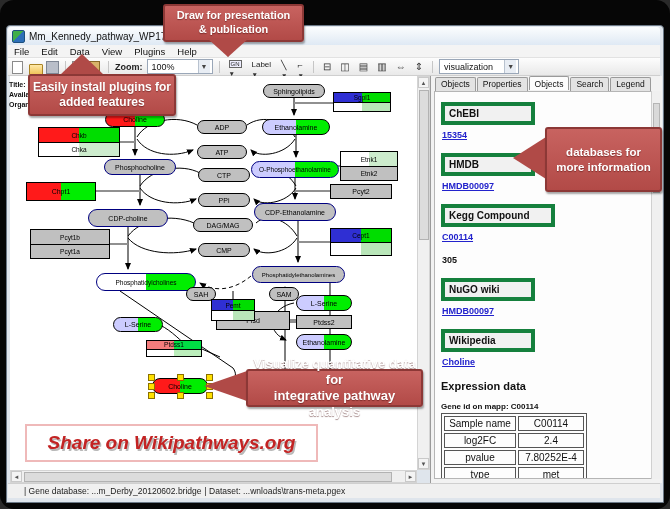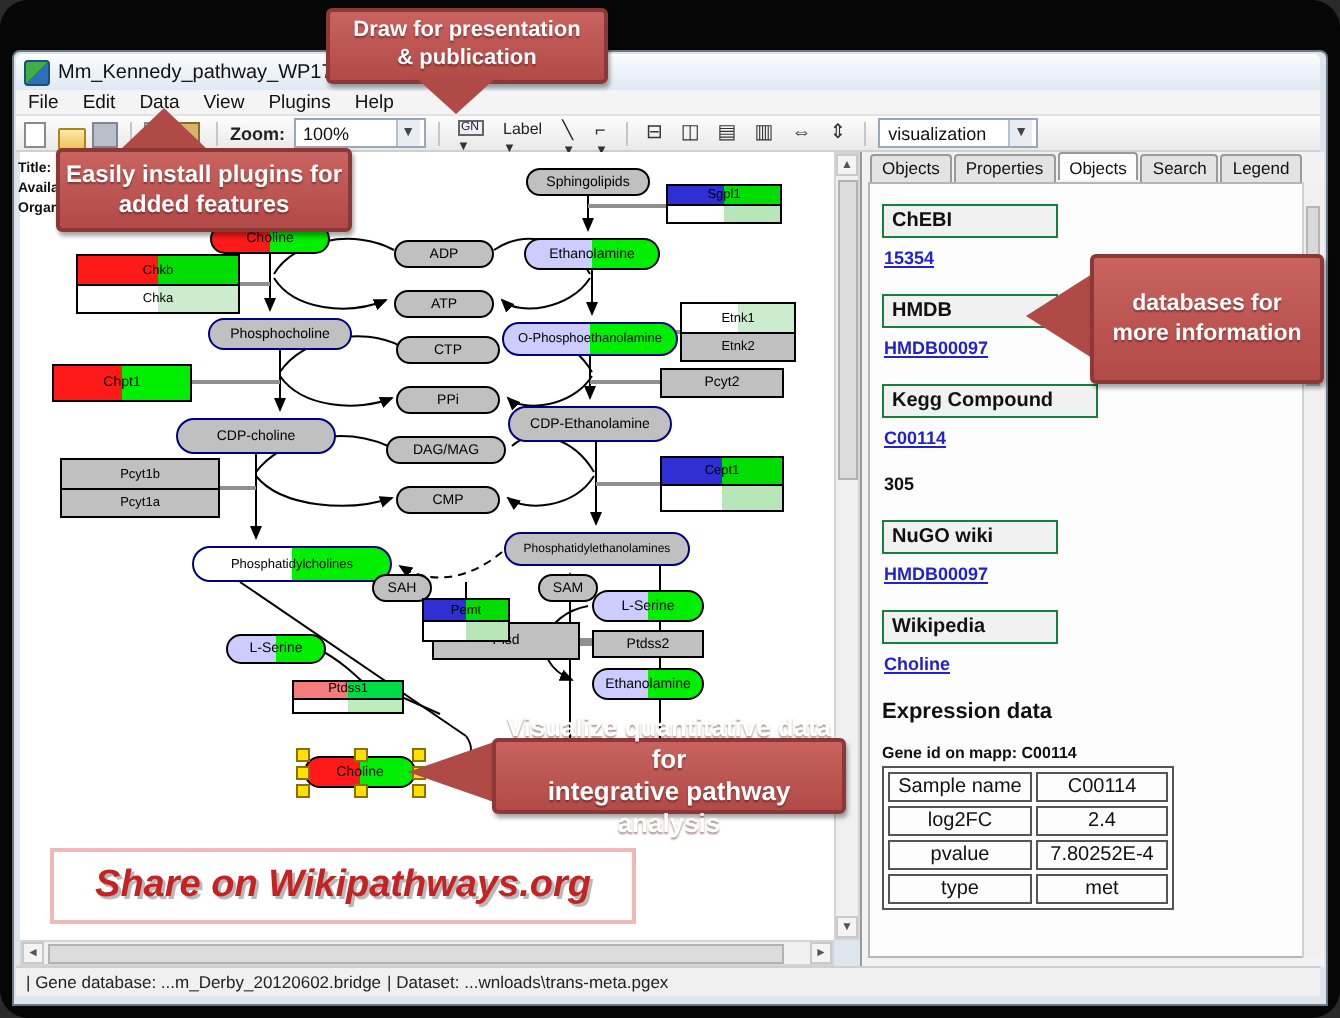--- a/index.html
+++ b/index.html
@@ -43,38 +43,38 @@
   .sb .arrow{position:absolute;font-size:6px;color:#555;width:11px;height:11px;background:#f4f4f4;border:1px solid #c9c9c9;
              display:flex;align-items:center;justify-content:center;box-sizing:border-box;}
   .sb .thumb{position:absolute;background:#dcdcdc;border:1px solid #b2b2b2;box-sizing:border-box;}
   
   .rpanel{left:430px;top:76px;width:232px;height:407px;background:#f2f2f2;border-left:1px solid #9a9a9a;box-sizing:border-box;z-index:5;}
   .tabsrow{position:absolute;left:4px;top:1px;height:14px;display:flex;gap:1px;font-size:8.5px;color:#111;}
   .tab{background:#e3e3e3;border:1px solid #9a9a9a;border-bottom:none;border-radius:2px 2px 0 0;padding:1px 5px 0;}
   .tab.active{background:#fdfdfd;font-weight:normal;position:relative;top:-1px;padding-top:2px;}
   .bpage{position:absolute;left:3px;top:15px;width:218px;height:388px;background:#fdfdfd;border:1px solid #b5b5b5;
          box-sizing:border-box;padding:10px 0 0 6px;overflow:hidden;}
-  .bsec-h{border:1px solid #15803d;background:#f1f1f1;font-size:10px;font-weight:bold;color:#111;
+  .bsec-h{border:4px solid #15803d;background:#f1f1f1;font-size:10px;font-weight:bold;color:#111;
           padding:2px 4px;width:78px;box-sizing:content-box;margin-bottom:5px;}
   .bsec-h.wide{width:98px;}
   .bsec-v{font-size:9px;font-weight:bold;margin:0 0 13px 1px;color:#111;}
   .bsec-v a{color:#2222cc;}
   .exp-title{font-size:11px;font-weight:bold;color:#111;margin:2px 0 10px;}
   .mapp{font-size:8px;font-weight:bold;color:#111;margin-bottom:2px;}
   .exptable{border:1px solid #555;display:inline-block;padding:2px;background:#fdfdfd;}
   .exptable .r{display:flex;gap:2px;margin-bottom:2px;}
   .exptable .r:last-child{margin-bottom:0;}
   .exptable .c{border:1px solid #555;font-size:10px;font-weight:normal;color:#111;display:flex;align-items:center;justify-content:center;
                width:70px;height:13px;}
   .exptable .c.c2{width:64px;}
   .rscroll{position:absolute;right:1px;top:15px;width:9px;height:388px;background:#f0f0f0;border-left:1px solid #d0d0d0;}
   .rscroll .thumb{position:absolute;left:1px;top:12px;width:7px;height:90px;background:#d9d9d9;border:1px solid #b5b5b5;box-sizing:border-box;}
   
   .statusbar{left:8px;top:483px;width:652px;height:15px;background:#f0f0f0;border-top:1px solid #cfcfcf;
-             display:flex;align-items:center;font-size:8.5px;color:#222;padding-left:5px;box-sizing:border-box;white-space:nowrap;overflow:hidden;}
+             display:flex;align-items:center;font-size:8.5px;color:#222;padding-left:16px;box-sizing:border-box;white-space:nowrap;overflow:hidden;}
   .statusbar span{margin-right:3px;}
   
   .callout{background:linear-gradient(#c86360,#b24a47);border:2px solid #8c3836;border-radius:3px;color:#fff;
            font-weight:bold;text-align:center;display:flex;flex-direction:column;justify-content:center;
            text-shadow:0 1px 1px rgba(60,0,0,.45);z-index:9;box-shadow:1px 2px 2px rgba(0,0,0,.35);}
   .callout div{line-height:1.25;}
   .ar{background:#b04a47;z-index:9;box-shadow:1px 1px 1px rgba(0,0,0,.3);}
   .share{border:2px solid #efb9b9;background:#fff;color:#c32323;font-size:19px;font-weight:bold;font-style:italic;
          display:flex;align-items:center;justify-content:center;z-index:9;text-shadow:1.5px 1.5px 0 #b9b9b9;}
   a{color:#2222cc;}

